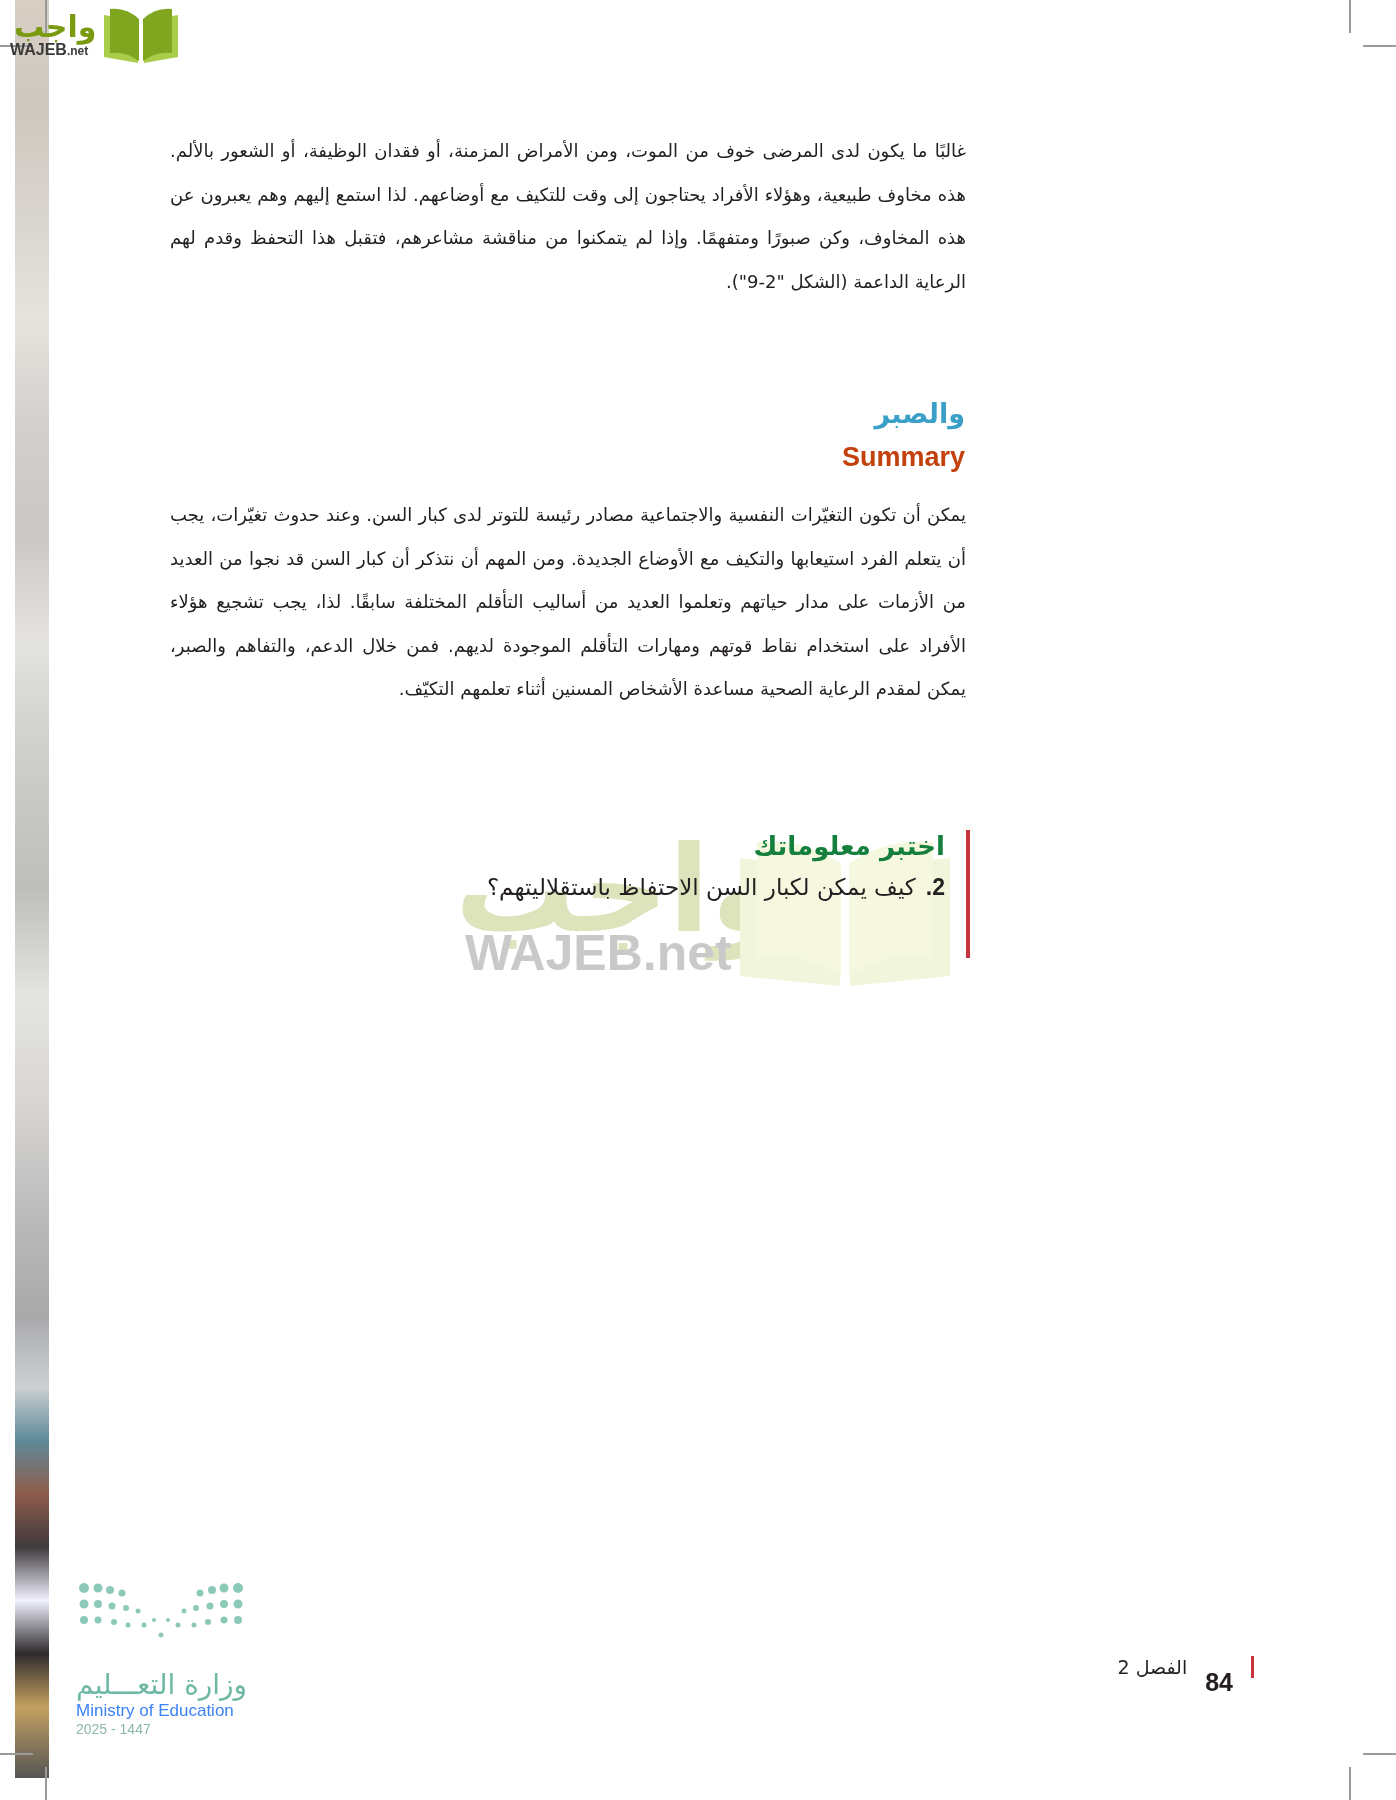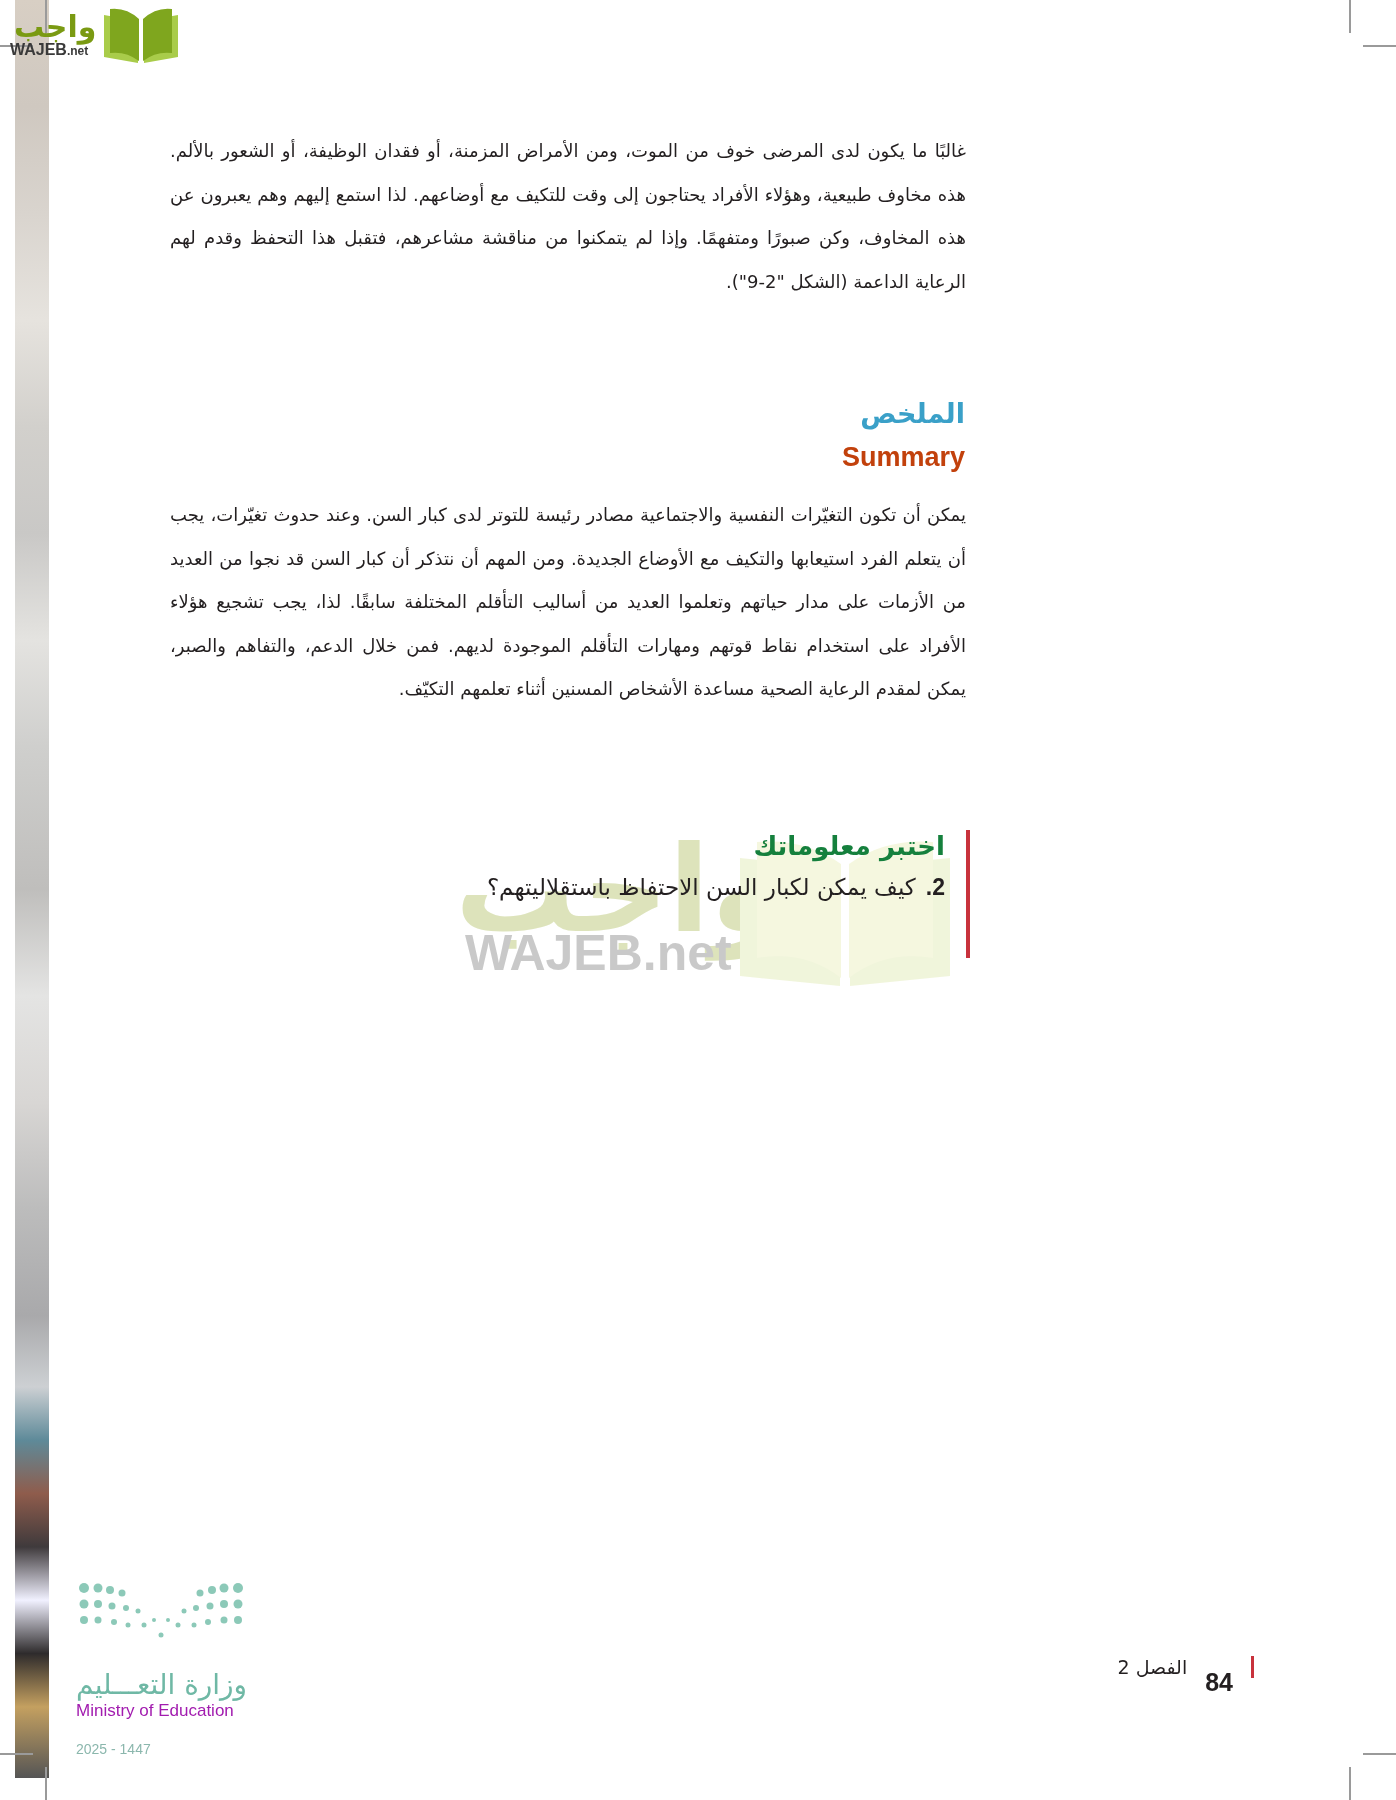--- a/index.html
+++ b/index.html
@@ -58,22 +58,22 @@
   .footer-page {
     position: absolute; right: 142px; top: 1636px; display: flex; align-items: center; direction: rtl; gap: 18px;
   }
   .footer-bar { width: 3px; height: 22px; background: #c8323c; }
   .footer-num { font-weight: bold; font-size: 25px; font-family: "Liberation Sans", sans-serif; margin-top: 32px; }
   .footer-ch { font-size: 19px; }
   .moe {
     position: absolute; left: 76px; top: 1580px; width: 180px; color: #6fb8a5;
   }
   .moe-ar { font-size: 28px; direction: rtl; text-align: left; margin-top: 22px; }
-  .moe-en { font-size: 17px; font-family: "Liberation Sans", sans-serif; color: #a21caf; }
-  .moe-year { font-size: 14px; font-family: "Liberation Sans", sans-serif; color: #8bb7ad; margin-top: 20px; }
+  .moe-en { font-size: 17px; font-family: "Liberation Sans", sans-serif; color: #3b82f6; }
+  .moe-year { font-size: 14px; font-family: "Liberation Sans", sans-serif; color: #8bb7ad; }
 </style>
 </head>
 <body>
 
 <div class="strip"></div>
 
 <div class="crop" style="left:45px;top:0;width:2px;height:33px;"></div>
 <div class="crop" style="left:0;top:45px;width:33px;height:2px;"></div>
 <div class="crop" style="left:1349px;top:0;width:2px;height:33px;"></div>
 <div class="crop" style="left:1363px;top:45px;width:33px;height:2px;"></div>
@@ -90,21 +90,21 @@
   <svg class="book" width="78" height="60" viewBox="0 0 78 60">
     <path d="M2 10 L36 16 L36 58 L2 52 Z" fill="#a9cc4a"></path>
     <path d="M76 10 L42 16 L42 58 L76 52 Z" fill="#a9cc4a"></path>
     <path d="M8 4 Q24 2 37 14 L37 56 Q24 46 8 48 Z" fill="#7fa61e"></path>
     <path d="M70 4 Q54 2 41 14 L41 56 Q54 46 70 48 Z" fill="#7fa61e"></path>
   </svg>
 </div>
 
 <div class="content p1">غالبًا ما يكون لدى المرضى خوف من الموت، ومن الأمراض المزمنة، أو فقدان الوظيفة، أو الشعور بالألم. هذه مخاوف طبيعية، وهؤلاء الأفراد يحتاجون إلى وقت للتكيف مع أوضاعهم. لذا استمع إليهم وهم يعبرون عن هذه المخاوف، وكن صبورًا ومتفهمًا. وإذا لم يتمكنوا من مناقشة مشاعرهم، فتقبل هذا التحفظ وقدم لهم الرعاية الداعمة (الشكل "2-9").</div>
 
-<div class="h-ar">الملخص</div>
+<div class="h-ar">والصبر</div>
 <div class="h-en">Summary</div>
 
 <div class="content p2">يمكن أن تكون التغيّرات النفسية والاجتماعية مصادر رئيسة للتوتر لدى كبار السن. وعند حدوث تغيّرات، يجب أن يتعلم الفرد استيعابها والتكيف مع الأوضاع الجديدة. ومن المهم أن نتذكر أن كبار السن قد نجوا من العديد من الأزمات على مدار حياتهم وتعلموا العديد من أساليب التأقلم المختلفة سابقًا. لذا، يجب تشجيع هؤلاء الأفراد على استخدام نقاط قوتهم ومهارات التأقلم الموجودة لديهم. فمن خلال الدعم، والتفاهم والصبر، يمكن لمقدم الرعاية الصحية مساعدة الأشخاص المسنين أثناء تعلمهم التكيّف.</div>
 
 <div class="watermark">
   <span class="wm-ar">واجب</span>
   <span class="wm-en">WAJEB.net</span>
   <svg class="wm-book" width="220" height="150" viewBox="0 0 220 150">
     <path d="M5 20 L105 30 L105 148 L5 138 Z" fill="#dfe9b0"></path>
     <path d="M215 20 L115 30 L115 148 L215 138 Z" fill="#dfe9b0"></path>

